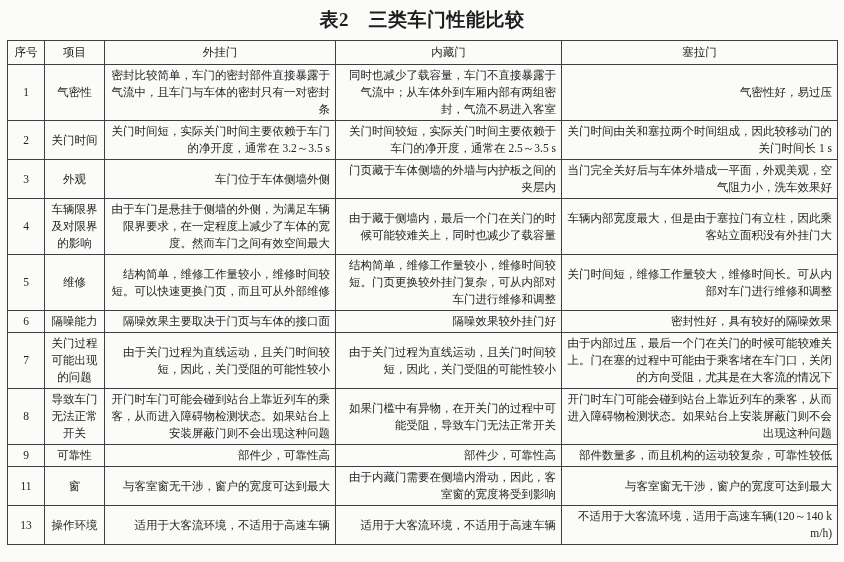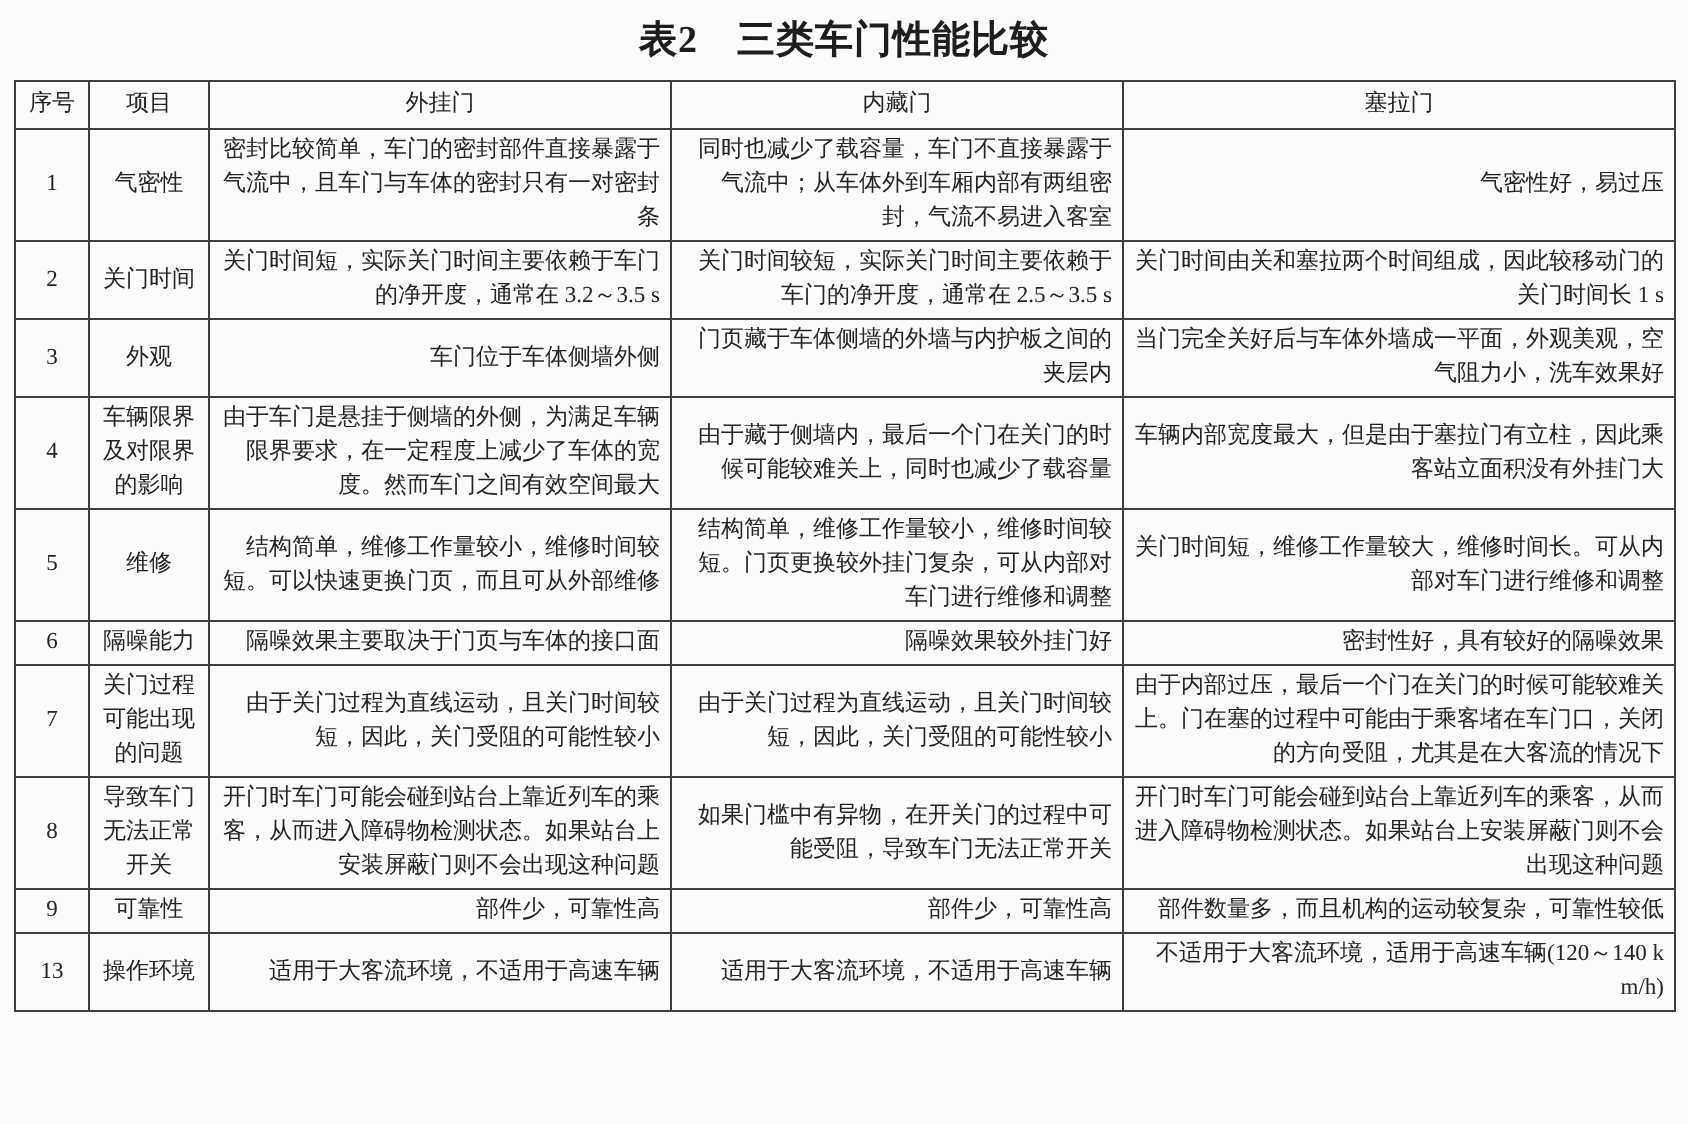--- a/index.html
+++ b/index.html
@@ -133,20 +133,27 @@
           <td class="c-text">开门时车门可能会碰到站台上靠近列车的乘客，从而进入障碍物检测状态。如果站台上安装屏蔽门则不会出现这种问题</td>
         </tr>
         <tr>
           <td class="c-center">9</td>
           <td class="c-center">可靠性</td>
           <td class="c-text">部件少，可靠性高</td>
           <td class="c-text">部件少，可靠性高</td>
           <td class="c-text">部件数量多，而且机构的运动较复杂，可靠性较低</td>
         </tr>
         <tr>
+          <td class="c-center">11</td>
+          <td class="c-center">窗</td>
+          <td class="c-text">与客室窗无干涉，窗户的宽度可达到最大</td>
+          <td class="c-text">由于内藏门需要在侧墙内滑动，因此，客室窗的宽度将受到影响</td>
+          <td class="c-text">与客室窗无干涉，窗户的宽度可达到最大</td>
+        </tr>
+        <tr>
           <td class="c-center">13</td>
           <td class="c-center">操作环境</td>
           <td class="c-text">适用于大客流环境，不适用于高速车辆</td>
           <td class="c-text">适用于大客流环境，不适用于高速车辆</td>
           <td class="c-text">不适用于大客流环境，适用于高速车辆(120～140 km/h)</td>
         </tr>
       </tbody>
   </table>
 </div>
 

